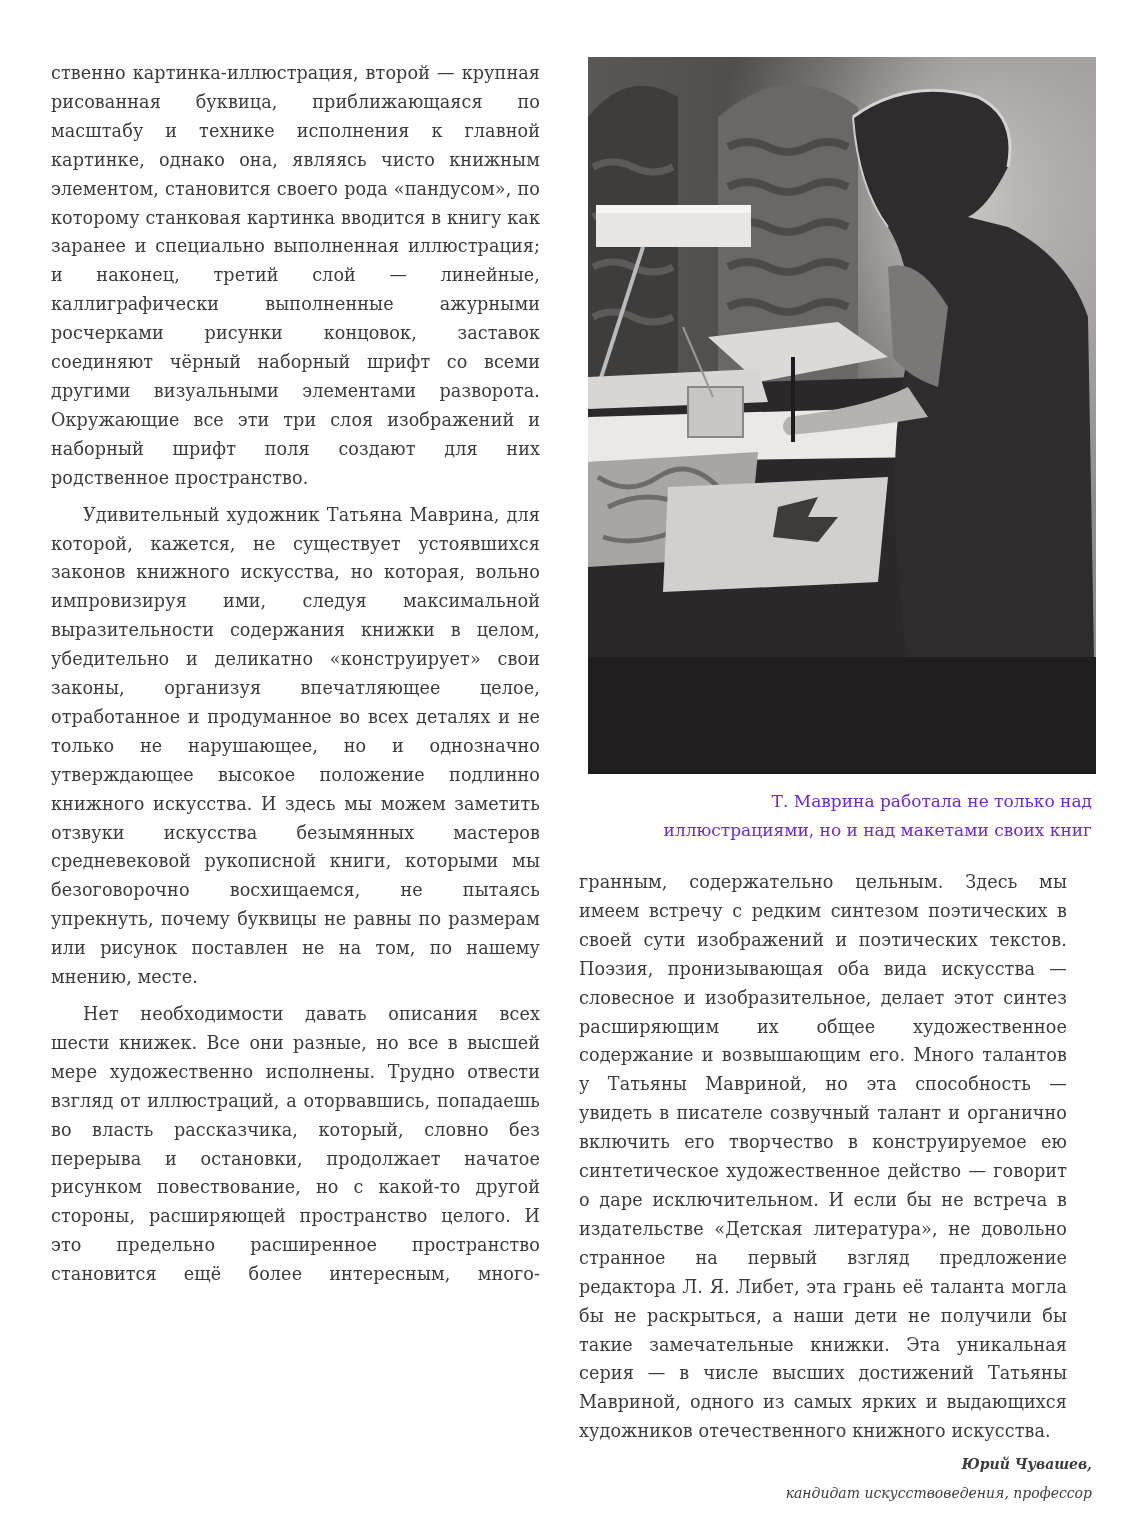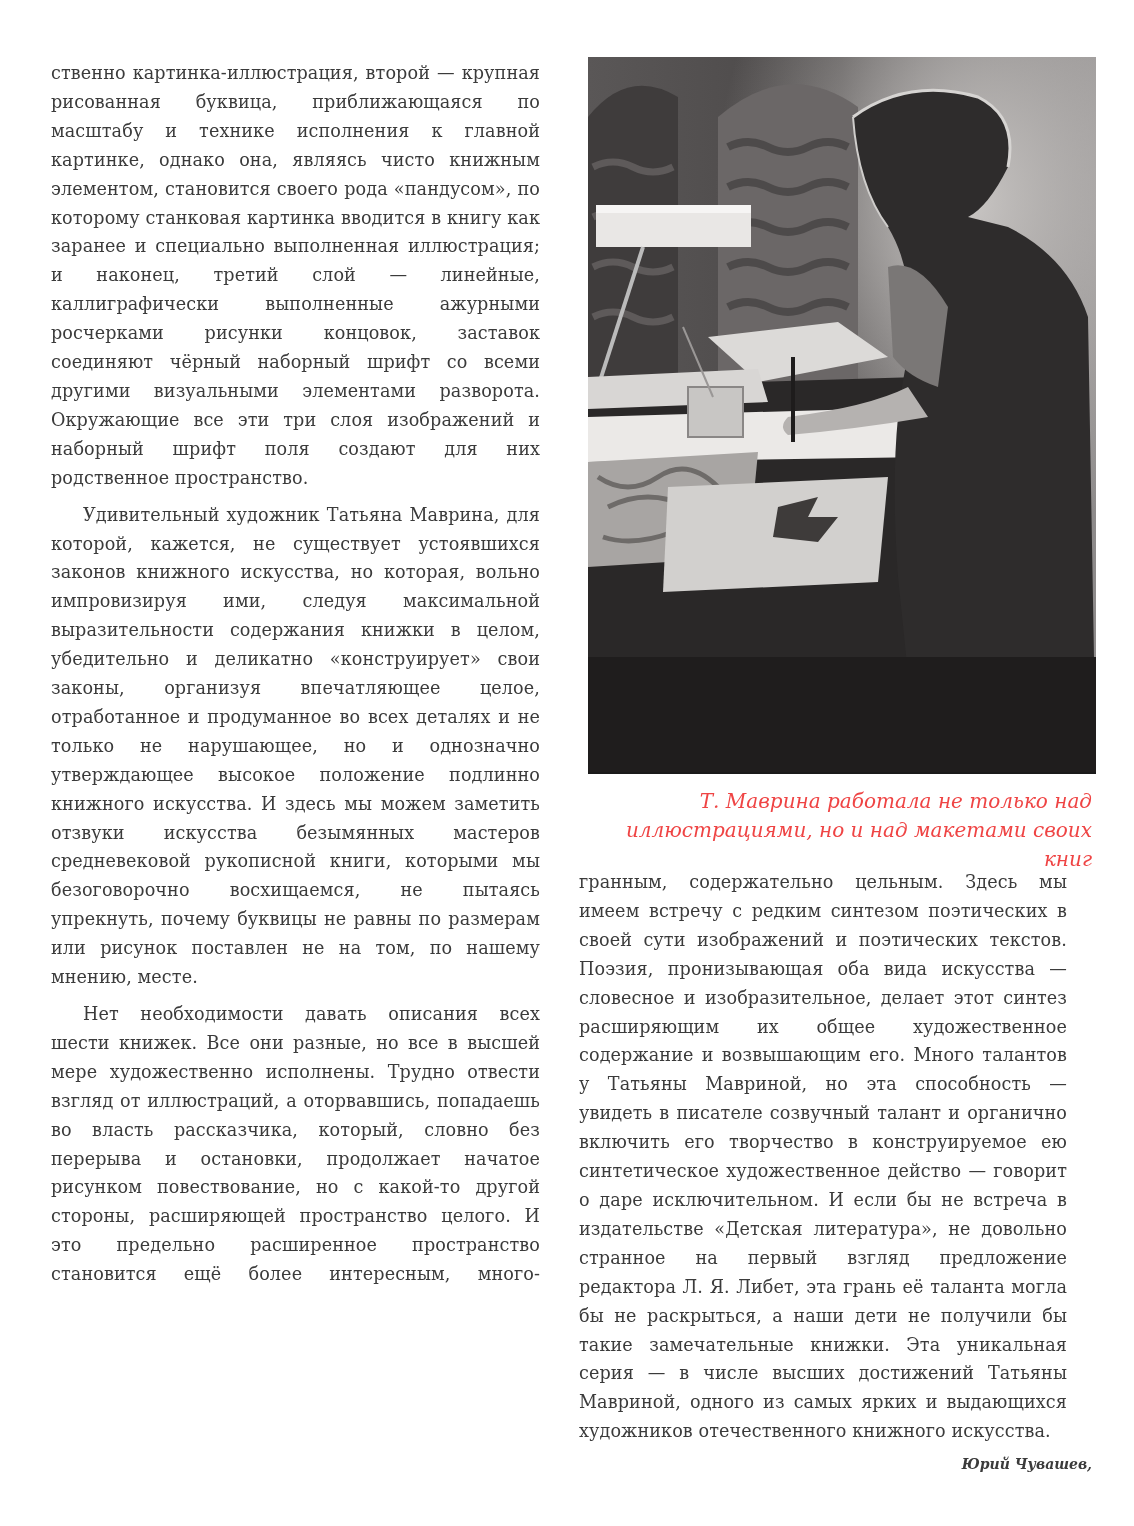--- a/index.html
+++ b/index.html
@@ -24,22 +24,22 @@
 
     .photo {
       position: absolute; left: 588px; top: 57px; width: 508px; height: 715px;
       background: #3a3838; overflow: hidden;
       border-bottom: 2px solid #1a1a1a;
     }
     .photo svg { display: block; width: 100%; height: 100%; }
 
     .caption {
       position: absolute; left: 590px; top: 787px; width: 502px;
-      text-align: right; font-style: italic;
-      font-size: 20px; line-height: 29px; color: #ef4444;
+      text-align: right; 
+      font-size: 17px; line-height: 29px; color: #6d28d9;
     }
     .caption span { display: block; }
 
     .signature {
       position: absolute; left: 600px; top: 1450px; width: 492px;
       text-align: right; font-style: italic; font-size: 14px; line-height: 29px;
       color: #3b3b3b;
     }
     .signature .author { font-weight: bold; display: block; }
     .signature .title { display: block; }
@@ -107,13 +107,14 @@
   <span>Т. Маврина работала не только над</span>
   <span>иллюстрациями, но и над макетами своих книг</span>
 </div>
 
 <div class="col col-right">
   <p class="noindent">гранным, содержательно цельным. Здесь мы имеем встречу с редким синтезом поэтических в своей сути изображений и поэтических текстов. Поэзия, пронизывающая оба вида искусства — словесное и изобразительное, делает этот синтез расширяющим их общее художественное содержание и возвышающим его. Много талантов у Татьяны Мавриной, но эта способность — увидеть в писателе созвучный талант и органично включить его творчество в конструируемое ею синтетическое художественное действо — говорит о даре исключительном. И если бы не встреча в издательстве «Детская литература», не довольно странное на первый взгляд предложение редактора Л. Я. Либет, эта грань её таланта могла бы не раскрыться, а наши дети не получили бы такие замечательные книжки. Эта уникальная серия — в числе высших достижений Татьяны Мавриной, одного из самых ярких и выдающихся художников отечественного книжного искусства.</p>
 </div>
 
 <div class="signature">
   <span class="author">Юрий Чувашев,</span>
+  <span class="title">кандидат искусствоведения, профессор</span>
 </div>
 
 </body></html>

